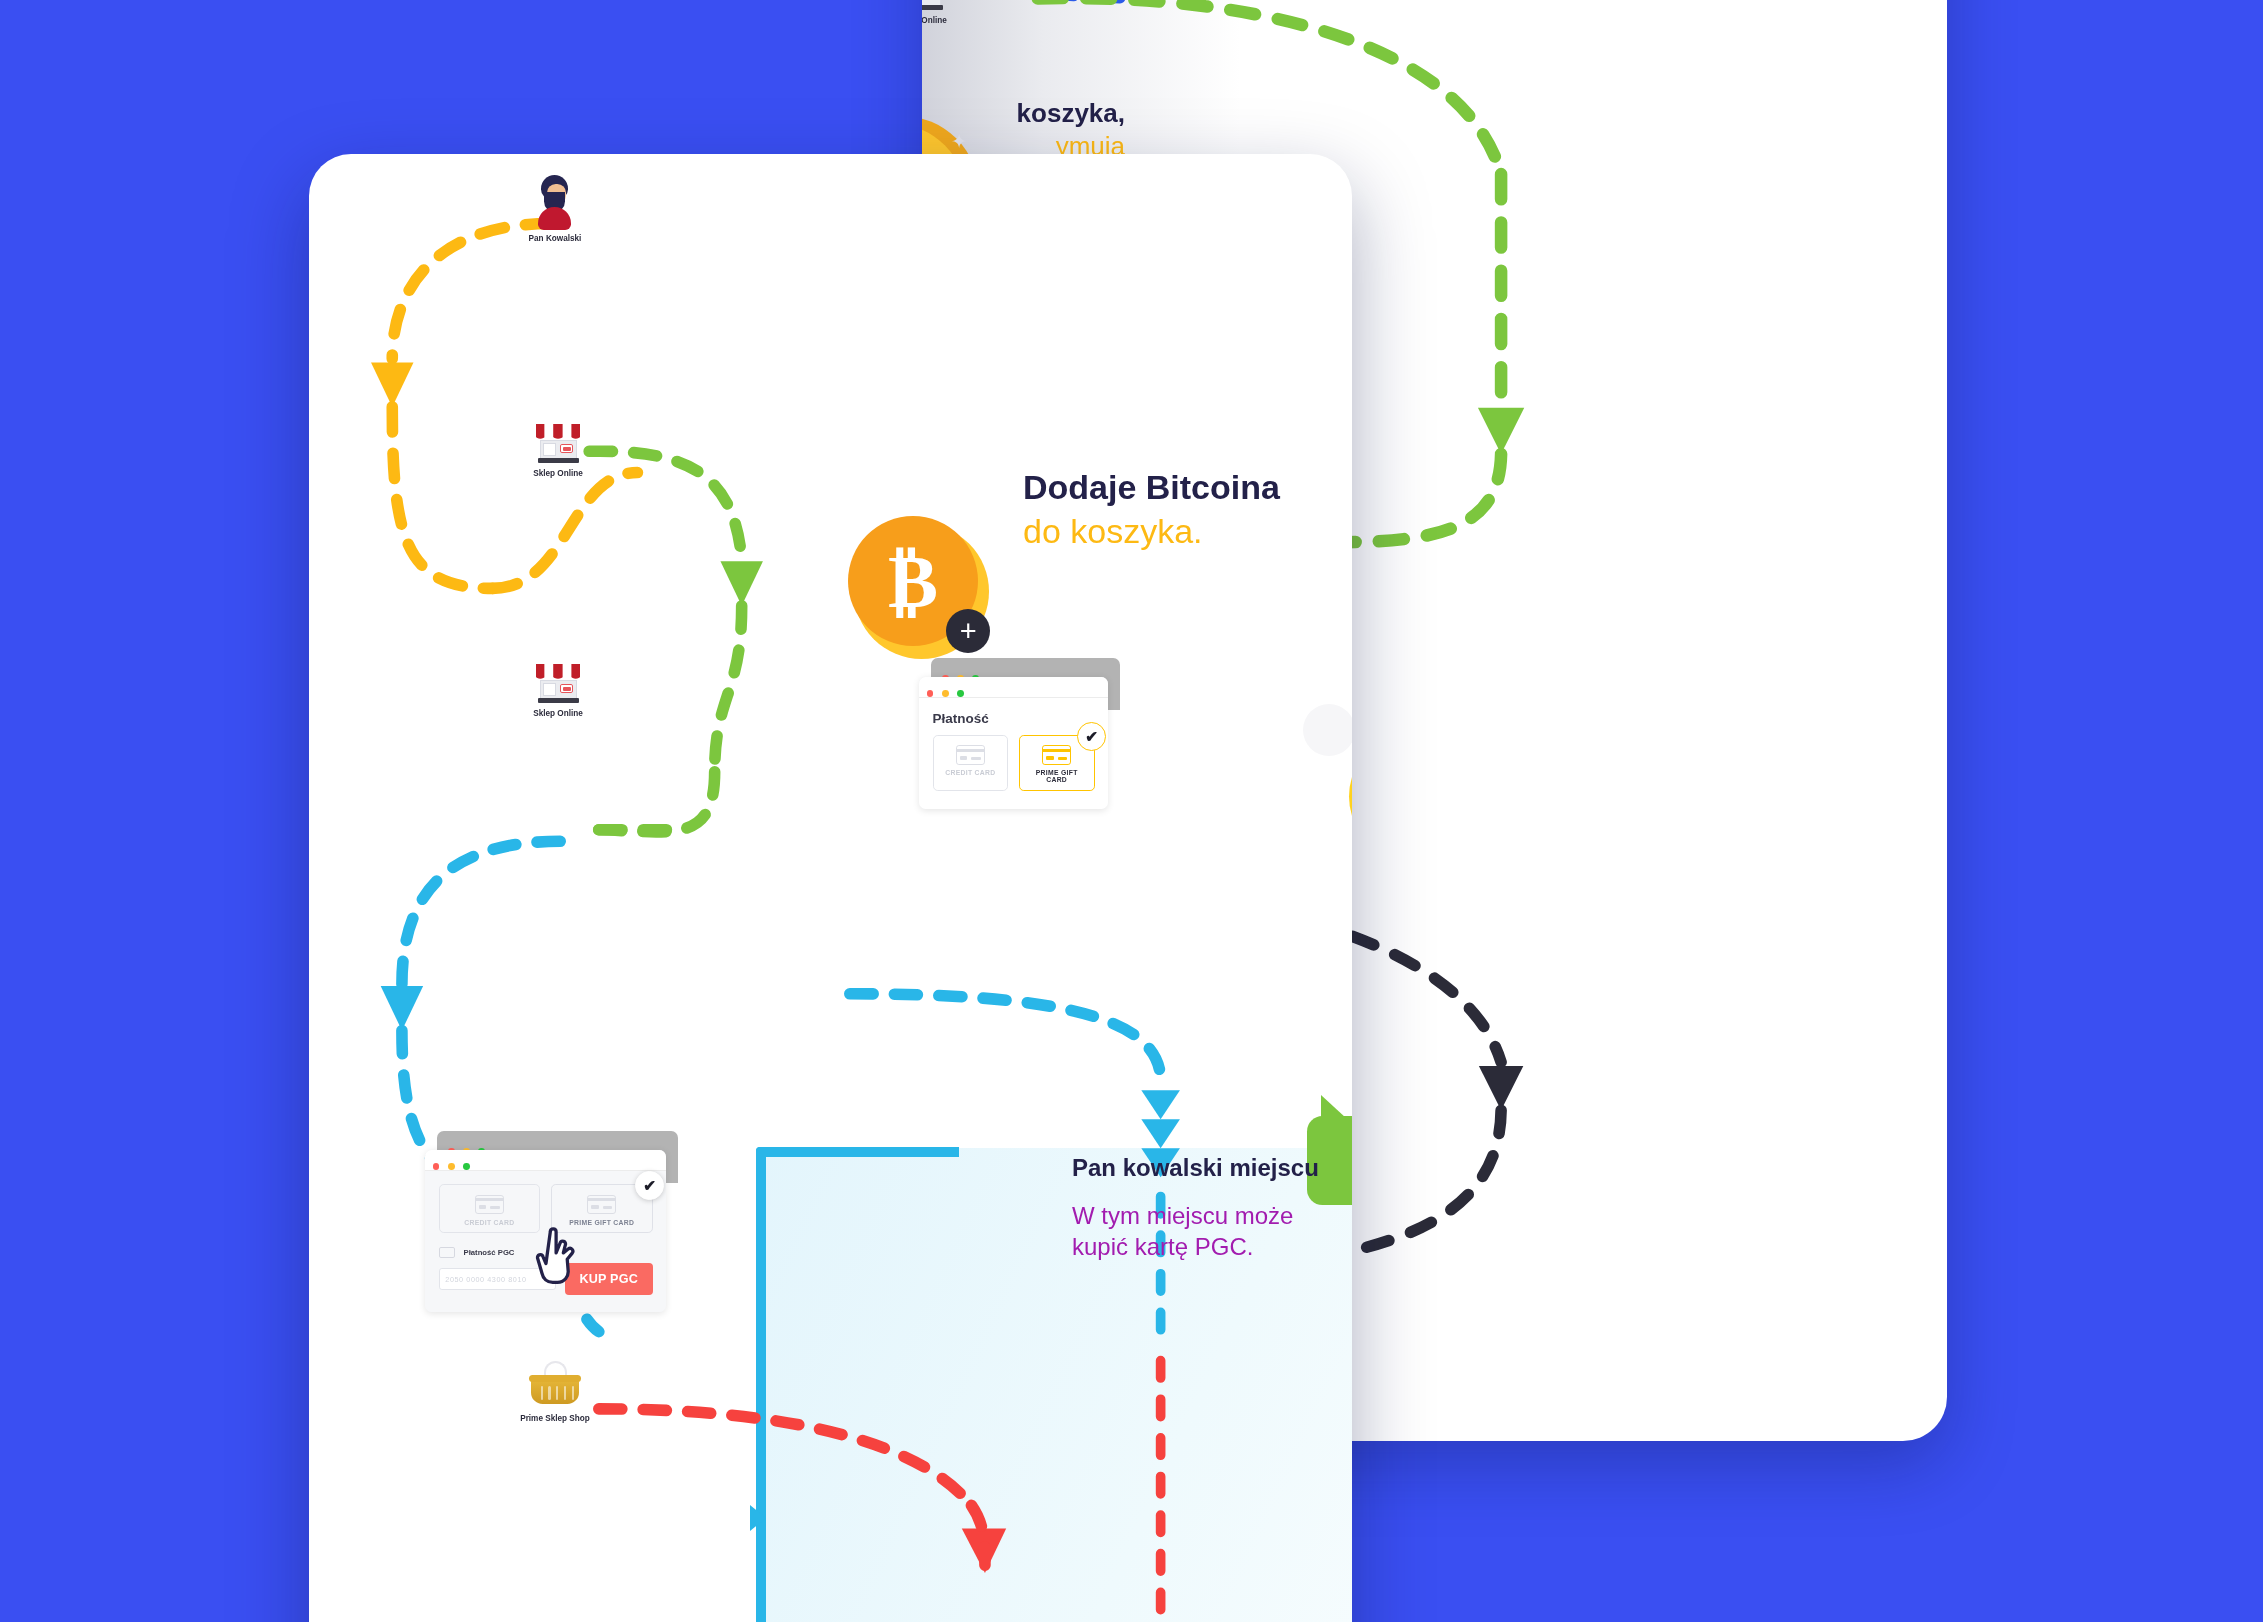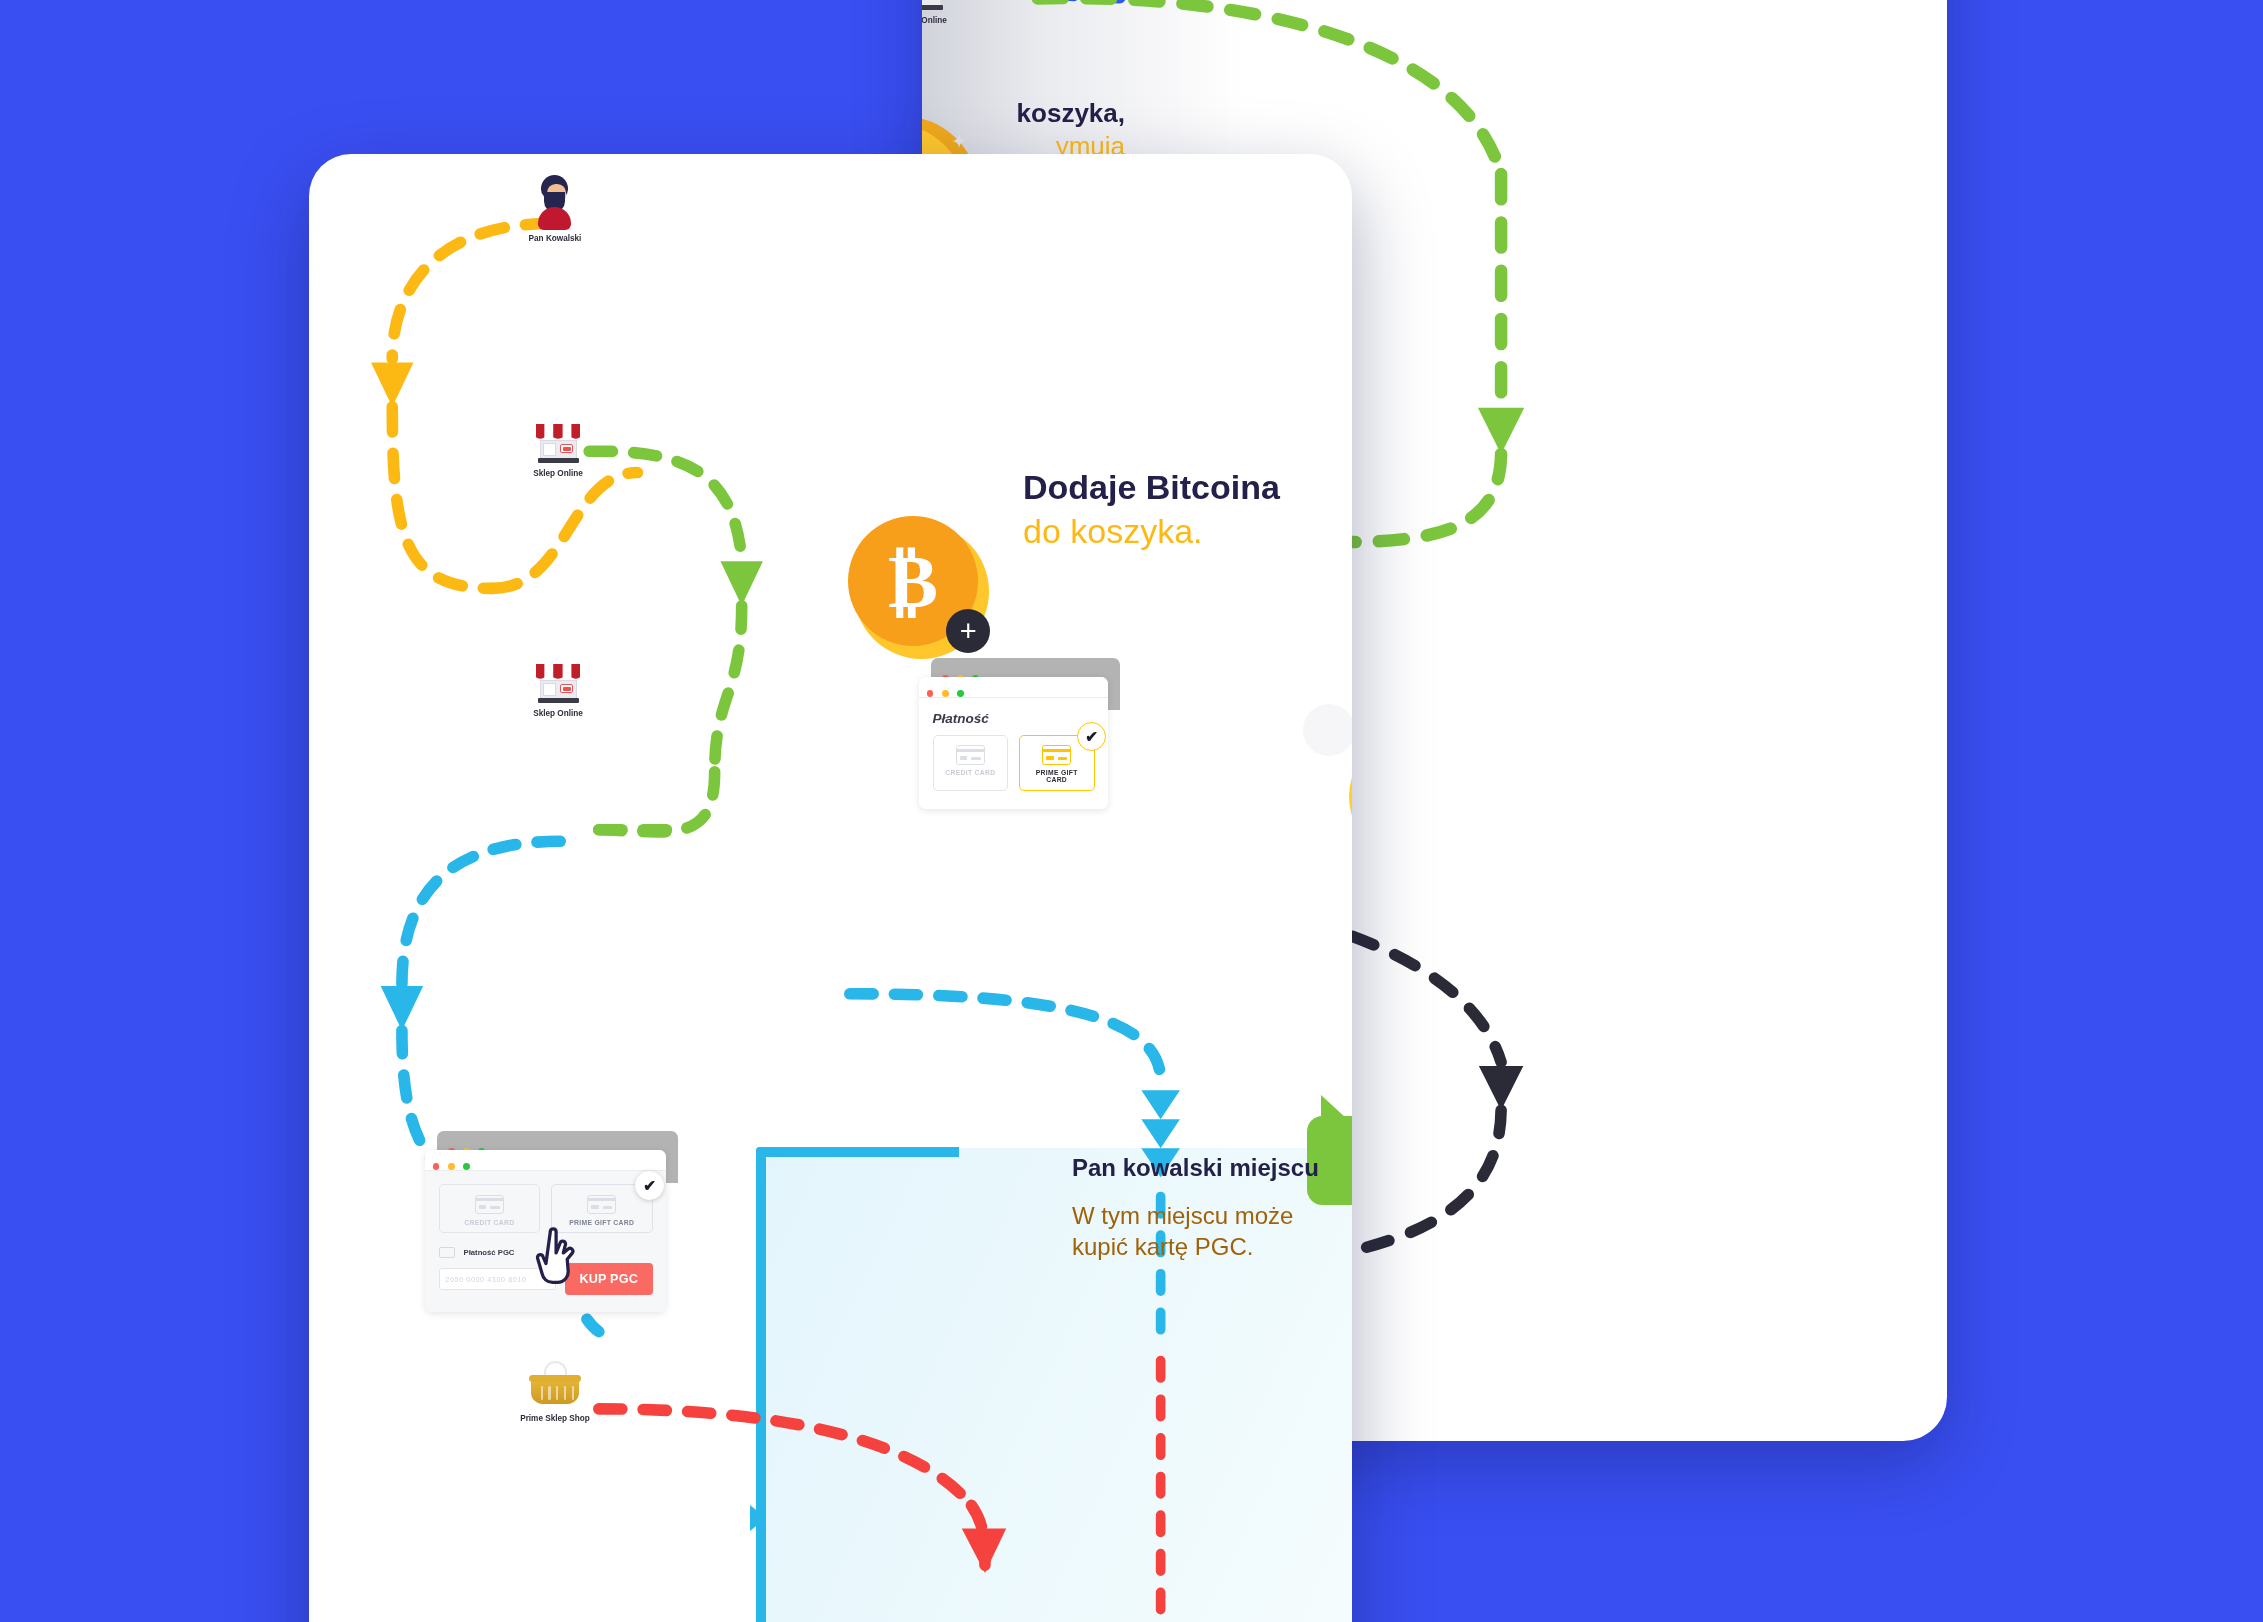--- a/index.html
+++ b/index.html
@@ -40,21 +40,21 @@
   .layer { position: absolute; left: 0; top: 0; width: 100%; height: 100%; }
   svg.layer { overflow: visible; }
 
   
   .tblock { position: absolute; line-height: 1.28; }
   .tblock .t1 { font-weight: 700; color: #232149; }
   .tblock .t2 { font-weight: 400; }
   .ta { text-align: right; }
 
   .amber { color: #FDB913; }
-  .cyan  { color: #a16207; }
+  .cyan  { color: #a21caf; }
 
   
   .bluepanel {
     position: absolute;
     left: 449px; top: 994px;
     width: 927px; height: 676px;
     background: linear-gradient(115deg, #E3F5FC 0%, #EFFAFD 45%, #FFFFFF 100%);
   }
   .bracket {
     position: absolute; left: 447px; top: 993px;
@@ -128,21 +128,21 @@
     border-radius: 6.8px; overflow: hidden;
     box-shadow: 0 1.9px 7.7px rgba(0,0,0,.10);
   }
   .bw-bar { height: 21px; background: #fff; border-bottom: 1px solid #ECECEC; position: relative; }
   .dots span {
     display: inline-block; width: 6.8px; height: 6.8px;
     border-radius: 50%; margin-right: 3.9px; vertical-align: middle;
   }
   .d-r { background: #FF5F57; } .d-y { background: #FEBC2E; } .d-g { background: #28C840; }
   .bw-body { padding: 12.6px 13.5px 17.4px; background: #fff; }
-  .pay-title { font-size: 13.5px; font-weight: 700; color: #3A3A4A; margin-bottom: 8.7px; font-style: italic; }
+  .pay-title { font-size: 13.5px; font-weight: 700; color: #3A3A4A; margin-bottom: 8.7px; }
   .pay-opts { display: flex; gap: 10.6px; }
   .pay-card {
     flex: 1; border: 1.4px solid #E2E4EA; border-radius: 4.8px;
     padding: 9.7px 5.8px 6.8px; text-align: center; position: relative;
   }
   .pay-card.sel { border-color: #FFC400; }
   .pay-card .lbl { font-size: 6.8px; font-weight: 700; letter-spacing: 0.3px; color: #C9CCD4; margin-top: 4.8px; }
   .pay-card.sel .lbl { color: #2C2C3A; }
   .ccicon { width: 29px; height: 19.3px; border: 1.5px solid #DCDEE5; border-radius: 2.9px; margin: 0 auto; position: relative; }
   .ccicon i { position: absolute; display: block; background: #DCDEE5; }

